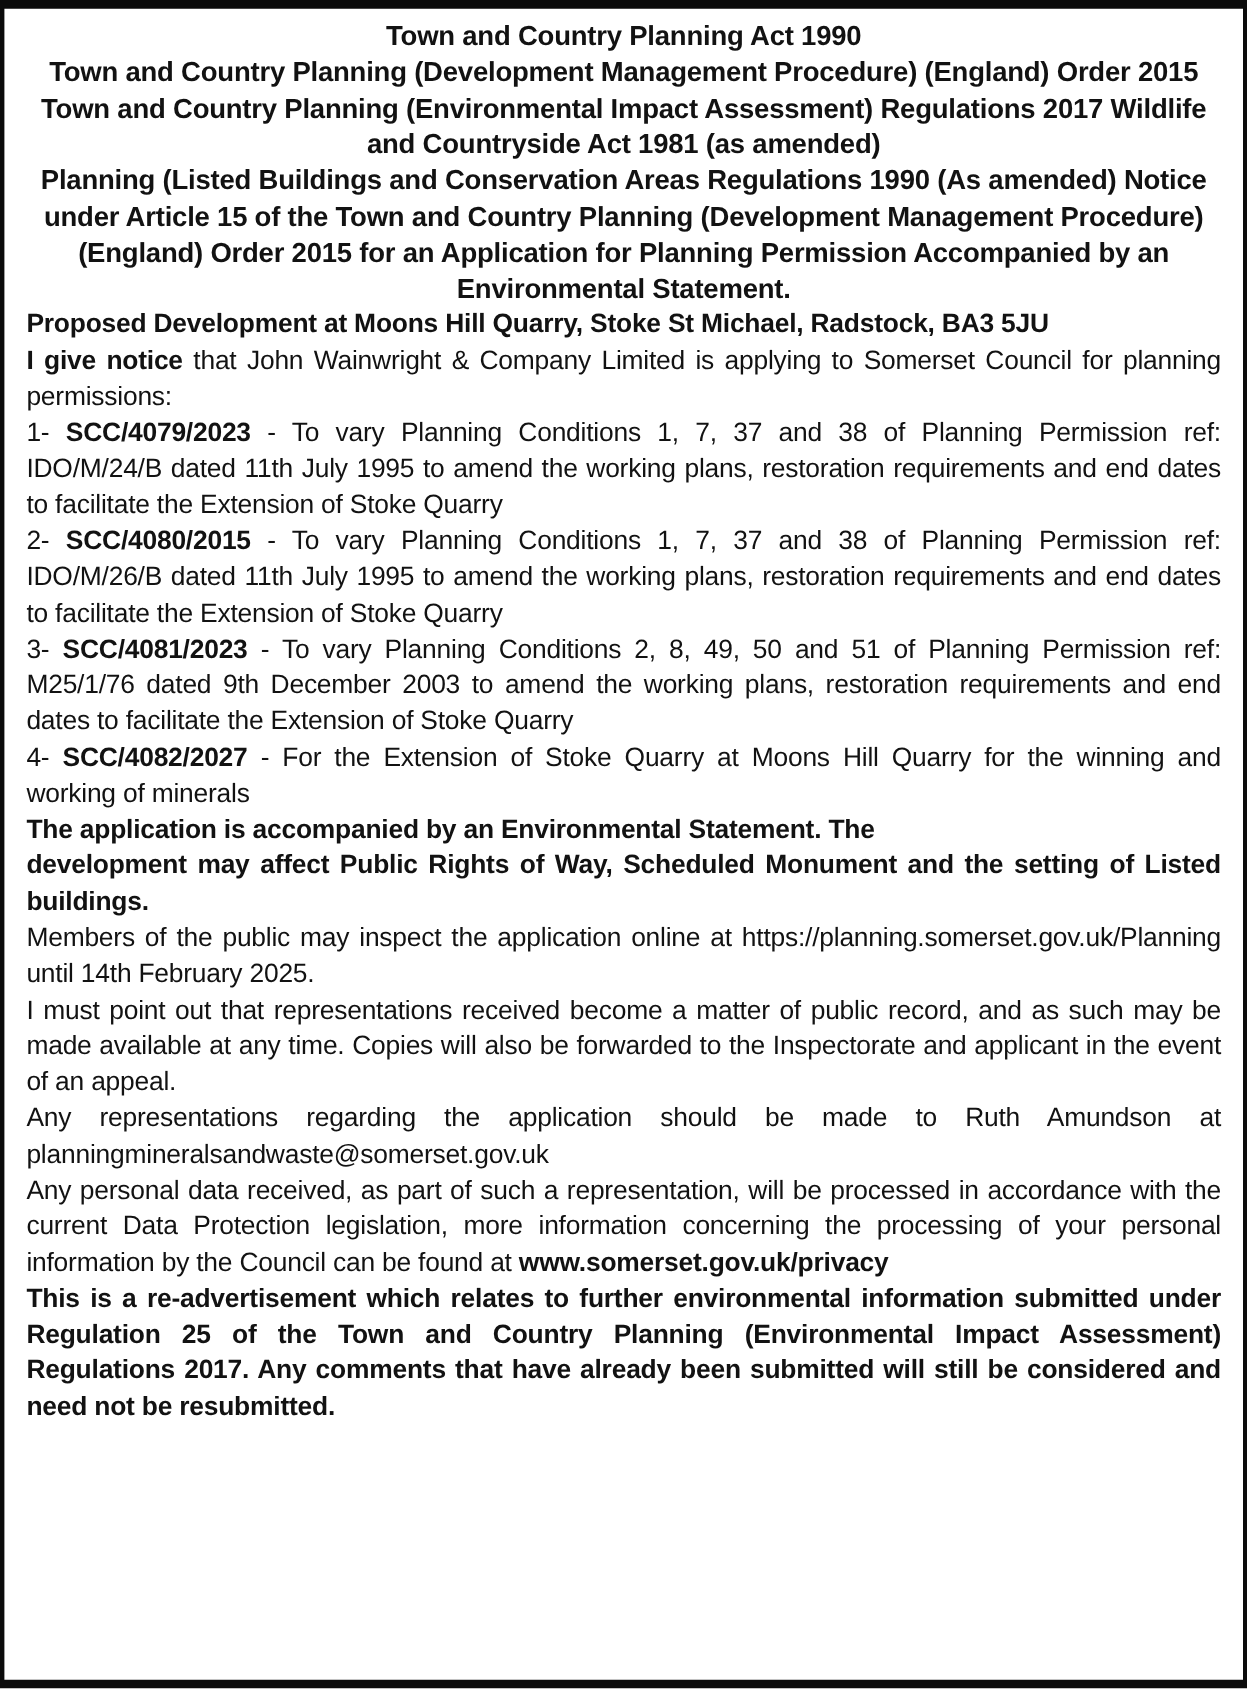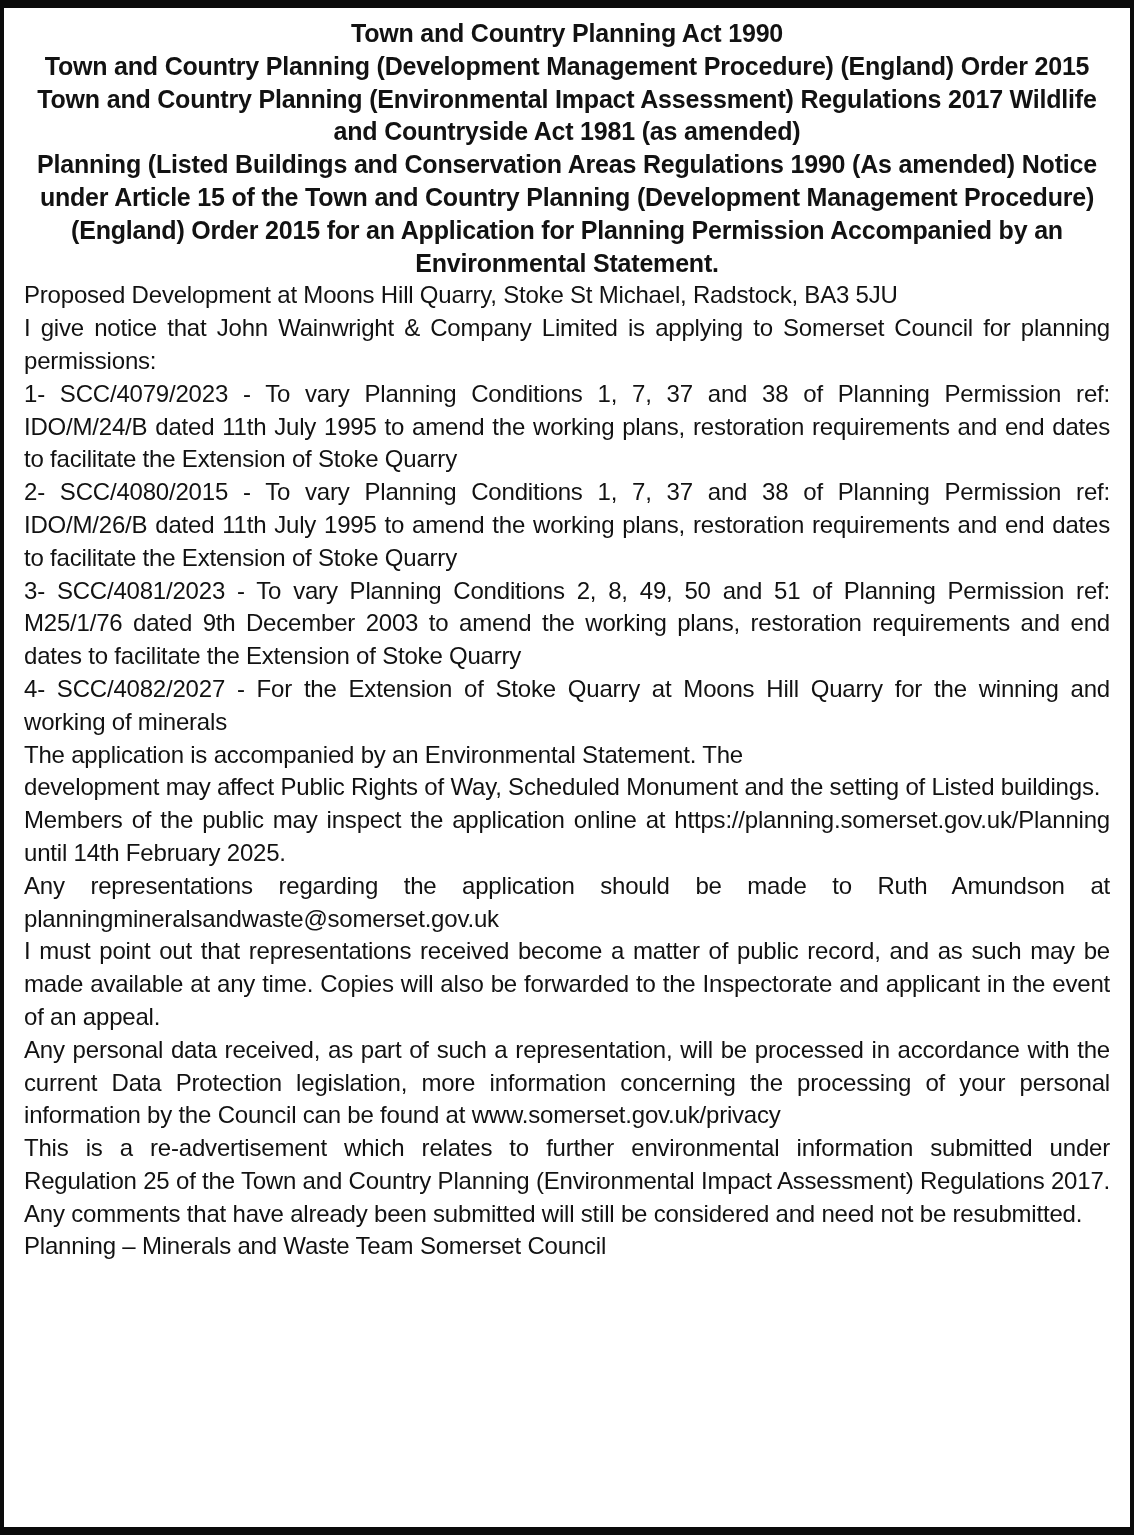--- a/index.html
+++ b/index.html
@@ -29,21 +29,21 @@
     letter-spacing: -0.2px;
   }
   .para {
     margin: 0;
     font-size: 24px;
     line-height: 32.8px;
     text-align: justify;
     white-space: pre-wrap;
     letter-spacing: -0.2px;
   }
-  .para b { font-weight: normal; }
+  .para b { font-weight: bold; }
 </style>
 </head>
 <body>
 
 <div class="sheet">
 
   <div class="headings">
     <div class="h">Town and Country Planning Act 1990</div>
     <div class="h">Town and Country Planning (Development Management Procedure) (England) Order 2015</div>
     <div class="h">Town and Country Planning (Environmental Impact Assessment) Regulations 2017 Wildlife and Countryside Act 1981 (as amended)</div>
@@ -53,20 +53,19 @@
   <div class="body">
     <p class="para"><b>Proposed Development at Moons Hill Quarry, Stoke St Michael, Radstock, BA3 5JU</b></p>
     <p class="para"><b>I give notice</b><span> that John Wainwright &amp; Company Limited is applying to Somerset Council for planning permissions:</span></p>
     <p class="para"><span>1- </span><b>SCC/4079/2023</b><span> - To vary Planning Conditions 1, 7, 37 and 38 of Planning Permission ref: IDO/M/24/B dated 11th July 1995 to amend the working plans, restoration requirements and end dates to facilitate the Extension of Stoke Quarry</span></p>
     <p class="para"><span>2- </span><b>SCC/4080/2015</b><span> - To vary Planning Conditions 1, 7, 37 and 38 of Planning Permission ref: IDO/M/26/B dated 11th July 1995 to amend the working plans, restoration requirements and end dates to facilitate the Extension of Stoke Quarry</span></p>
     <p class="para"><span>3- </span><b>SCC/4081/2023</b><span> - To vary Planning Conditions 2, 8, 49, 50 and 51 of Planning Permission ref: M25/1/76 dated 9th December 2003 to amend the working plans, restoration requirements and end dates to facilitate the Extension of Stoke Quarry</span></p>
     <p class="para"><span>4- </span><b>SCC/4082/2027</b><span> - For the Extension of Stoke Quarry at Moons Hill Quarry for the winning and working of minerals</span></p>
     <p class="para"><b>The application is accompanied by an Environmental Statement. The
 development may affect Public Rights of Way, Scheduled Monument and the setting of Listed buildings.</b></p>
     <p class="para"><span>Members of the public may inspect the application online at https://planning.somerset.gov.uk/Planning until 14th February 2025.</span></p>
+    <p class="para"><span>I must point out that representations received become a matter of public record, and as such may be made available at any time. Copies will also be forwarded to the Inspectorate and applicant in the event of an appeal.</span></p>
     <p class="para"><span>Any representations regarding the application should be made to Ruth Amundson at planningmineralsandwaste@somerset.gov.uk</span></p>
-    <p class="para"><span>I must point out that representations received become a matter of public record, and as such may be made available at any time. Copies will also be forwarded to the Inspectorate and applicant in the event of an appeal.</span></p>
     <p class="para"><span>Any personal data received, as part of such a representation, will be processed in accordance with the current Data Protection legislation, more information concerning the processing of your personal information by the Council can be found at </span><b>www.somerset.gov.uk/privacy</b></p>
     <p class="para"><b>This is a re-advertisement which relates to further environmental information submitted under Regulation 25 of the Town and Country Planning (Environmental Impact Assessment) Regulations 2017. Any comments that have already been submitted will still be considered and need not be resubmitted.</b></p>
-    <p class="para"><b>Planning – Minerals and Waste Team Somerset Council</b></p>
   </div>
 
 </div>
 
 </body></html>

